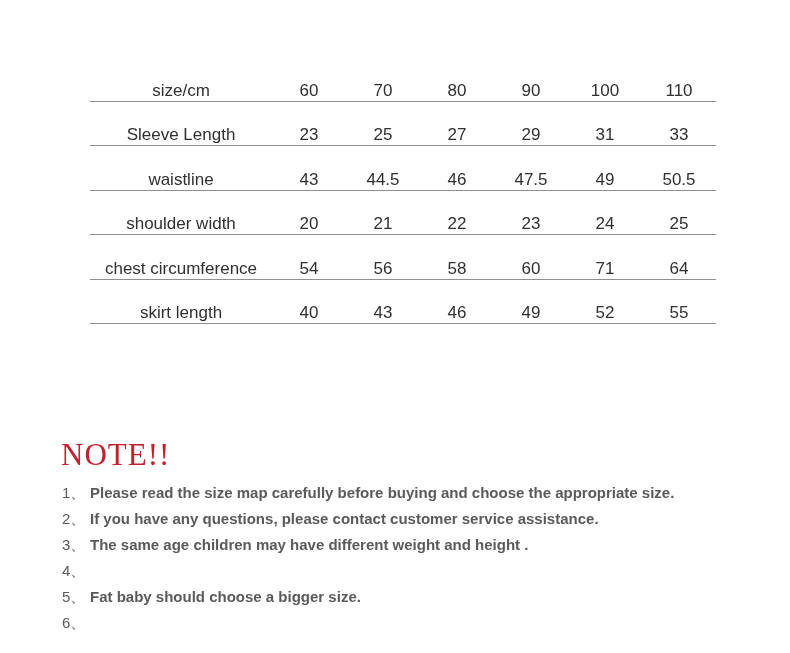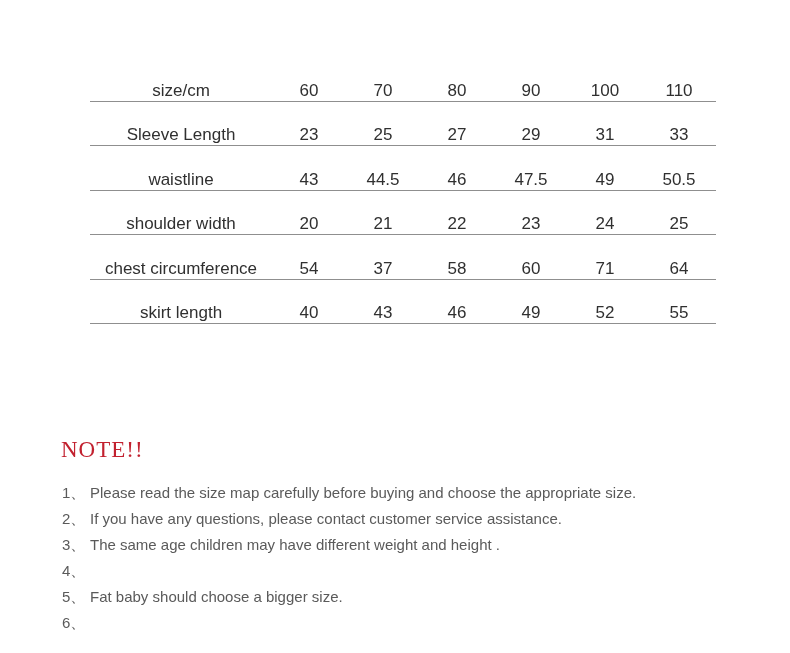--- a/index.html
+++ b/index.html
@@ -37,21 +37,21 @@
   .t-cell {
     flex: 1;
     text-align: center;
     white-space: nowrap;
   }
   .note-heading {
     position: absolute;
     left: 61px;
     top: 437px;
     font-family: "Liberation Serif", serif;
-    font-size: 23px;
+    font-size: 31px;
     color: #c2212f;
     letter-spacing: 1px;
   }
   .notes {
     position: absolute;
     left: 62px;
     top: 484px;
     width: 700px;
   }
   .note-item {
@@ -61,20 +61,21 @@
     font-size: 15px;
     color: #5a5a5a;
   }
   .note-num {
     min-width: 24px;
     margin-right: 4px;
     white-space: nowrap;
   }
   .note-text {
     white-space: pre-wrap;
+    font-weight: bold;
   }
 </style>
 </head>
 <body>
 
 <div class="page">
 
   <div class="size-table">
 
     <div class="t-row">
@@ -113,21 +114,21 @@
       <div class="t-cell">21</div>
       <div class="t-cell">22</div>
       <div class="t-cell">23</div>
       <div class="t-cell">24</div>
       <div class="t-cell">25</div>
     </div>
 
     <div class="t-row">
       <div class="t-label">chest circumference</div>
       <div class="t-cell">54</div>
-      <div class="t-cell">37</div>
+      <div class="t-cell">56</div>
       <div class="t-cell">58</div>
       <div class="t-cell">60</div>
       <div class="t-cell">71</div>
       <div class="t-cell">64</div>
     </div>
 
     <div class="t-row">
       <div class="t-label">skirt length</div>
       <div class="t-cell">40</div>
       <div class="t-cell">43</div>

